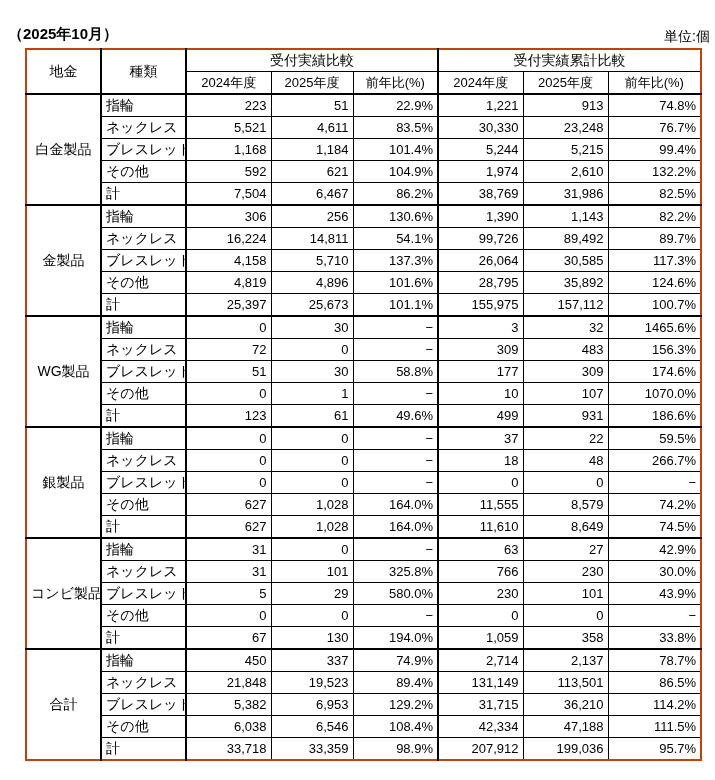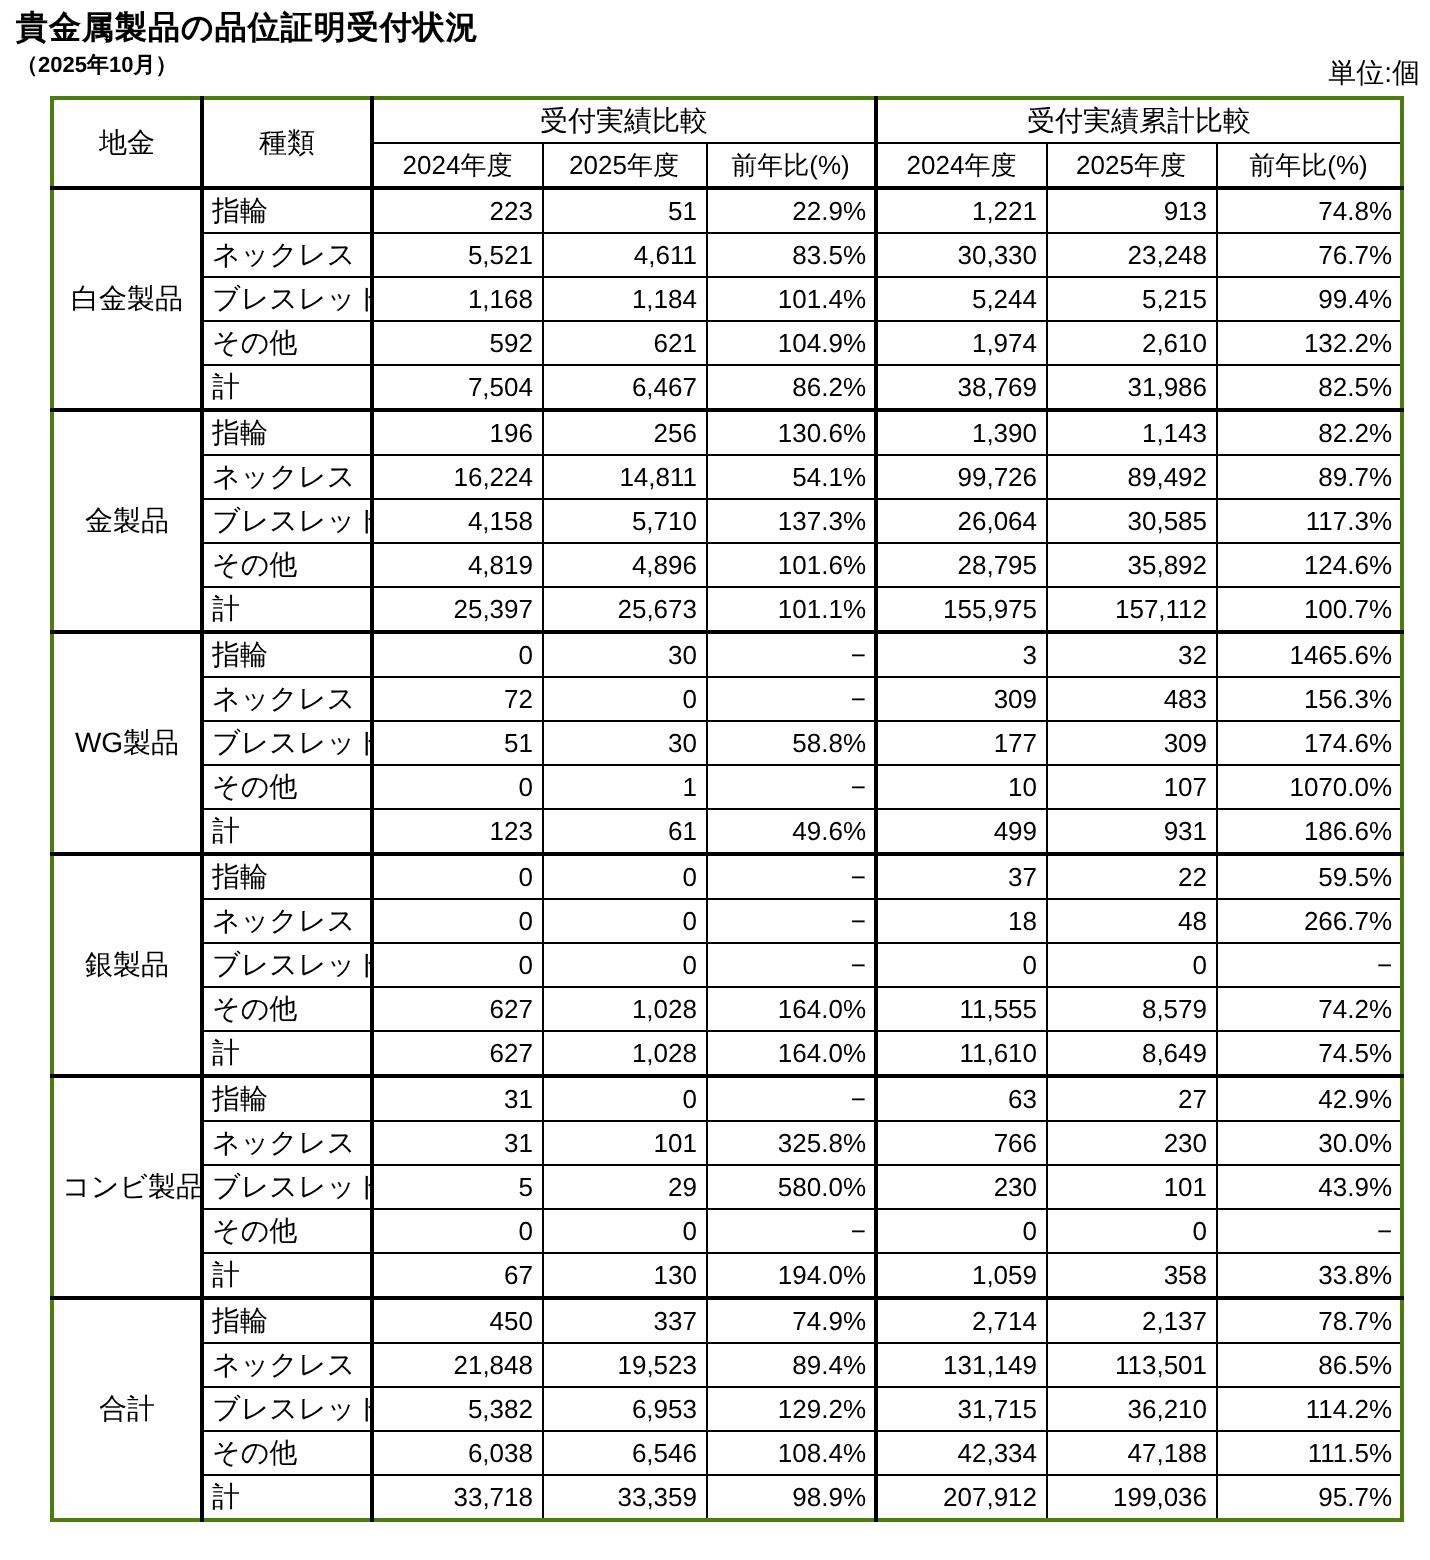--- a/index.html
+++ b/index.html
@@ -21,21 +21,21 @@
     left: 8px;
     top: 4px;
     font-size: 16px;
     font-weight: bold;
     letter-spacing: 0.5px;
   }
   .subtitle {
     position: absolute;
     left: 8px;
     top: 25px;
-    font-size: 11px;
+    font-size: 15px;
     font-weight: bold;
   }
   .unit {
     position: absolute;
     right: 5px;
     top: 28px;
     font-size: 14px;
     margin-left: 44px;
   }
   table.main {
@@ -48,42 +48,41 @@
     font-size: 13px;
   }
   table.main th, table.main td {
     border: 1px solid #000;
     padding: 0 4px;
     height: 21px;
     overflow: hidden;
     white-space: nowrap;
     font-weight: normal;
   }
-  table.main { border: 2px solid #4d7c0f; }
+  table.main { border: 2px solid #c2410c; }
   thead tr.row-group th { font-size: 14px; }
   thead th { text-align: center; }
   thead { border-bottom: 2px solid #000; }
   td.metal { text-align: center; font-size: 14px; border-left: 2px solid #000; }
   td.type  { text-align: left; padding-left: 3px; font-size: 14px; }
   td.num   { text-align: right; padding-right: 5px; }
   .bl2 { border-left: 2px solid #000 !important; }
   .group-top { border-top: 2px solid #000 !important; margin-left: 48px; }
   .footer {
     position: absolute;
     right: 12px;
     top: 758px;
     font-size: 14px;
   }
 </style>
 </head>
 <body>
 
 <div class="page">
 
-  <div class="title">貴金属製品の品位証明受付状況</div>
   <div class="subtitle">（2025年10月）</div>
   <div class="unit">単位:個</div>
 
   <table class="main">
     <colgroup>
       <col style="width:75px">
       <col style="width:85px">
       <col style="width:85px">
       <col style="width:82px">
       <col style="width:85px">
@@ -150,21 +149,21 @@
           <td class="num bl2">7,504</td>
           <td class="num">6,467</td>
           <td class="num">86.2%</td>
           <td class="num bl2">38,769</td>
           <td class="num">31,986</td>
           <td class="num">82.5%</td>
         </tr>
         <tr>
           <td class="metal group-top" rowspan="5">金製品</td>
           <td class="type bl2 group-top">指輪</td>
-          <td class="num bl2 group-top">196</td>
+          <td class="num bl2 group-top">306</td>
           <td class="num group-top">256</td>
           <td class="num group-top">130.6%</td>
           <td class="num bl2 group-top">1,390</td>
           <td class="num group-top">1,143</td>
           <td class="num group-top">82.2%</td>
         </tr>
         <tr>
           <td class="type bl2">ネックレス</td>
           <td class="num bl2">16,224</td>
           <td class="num">14,811</td>

